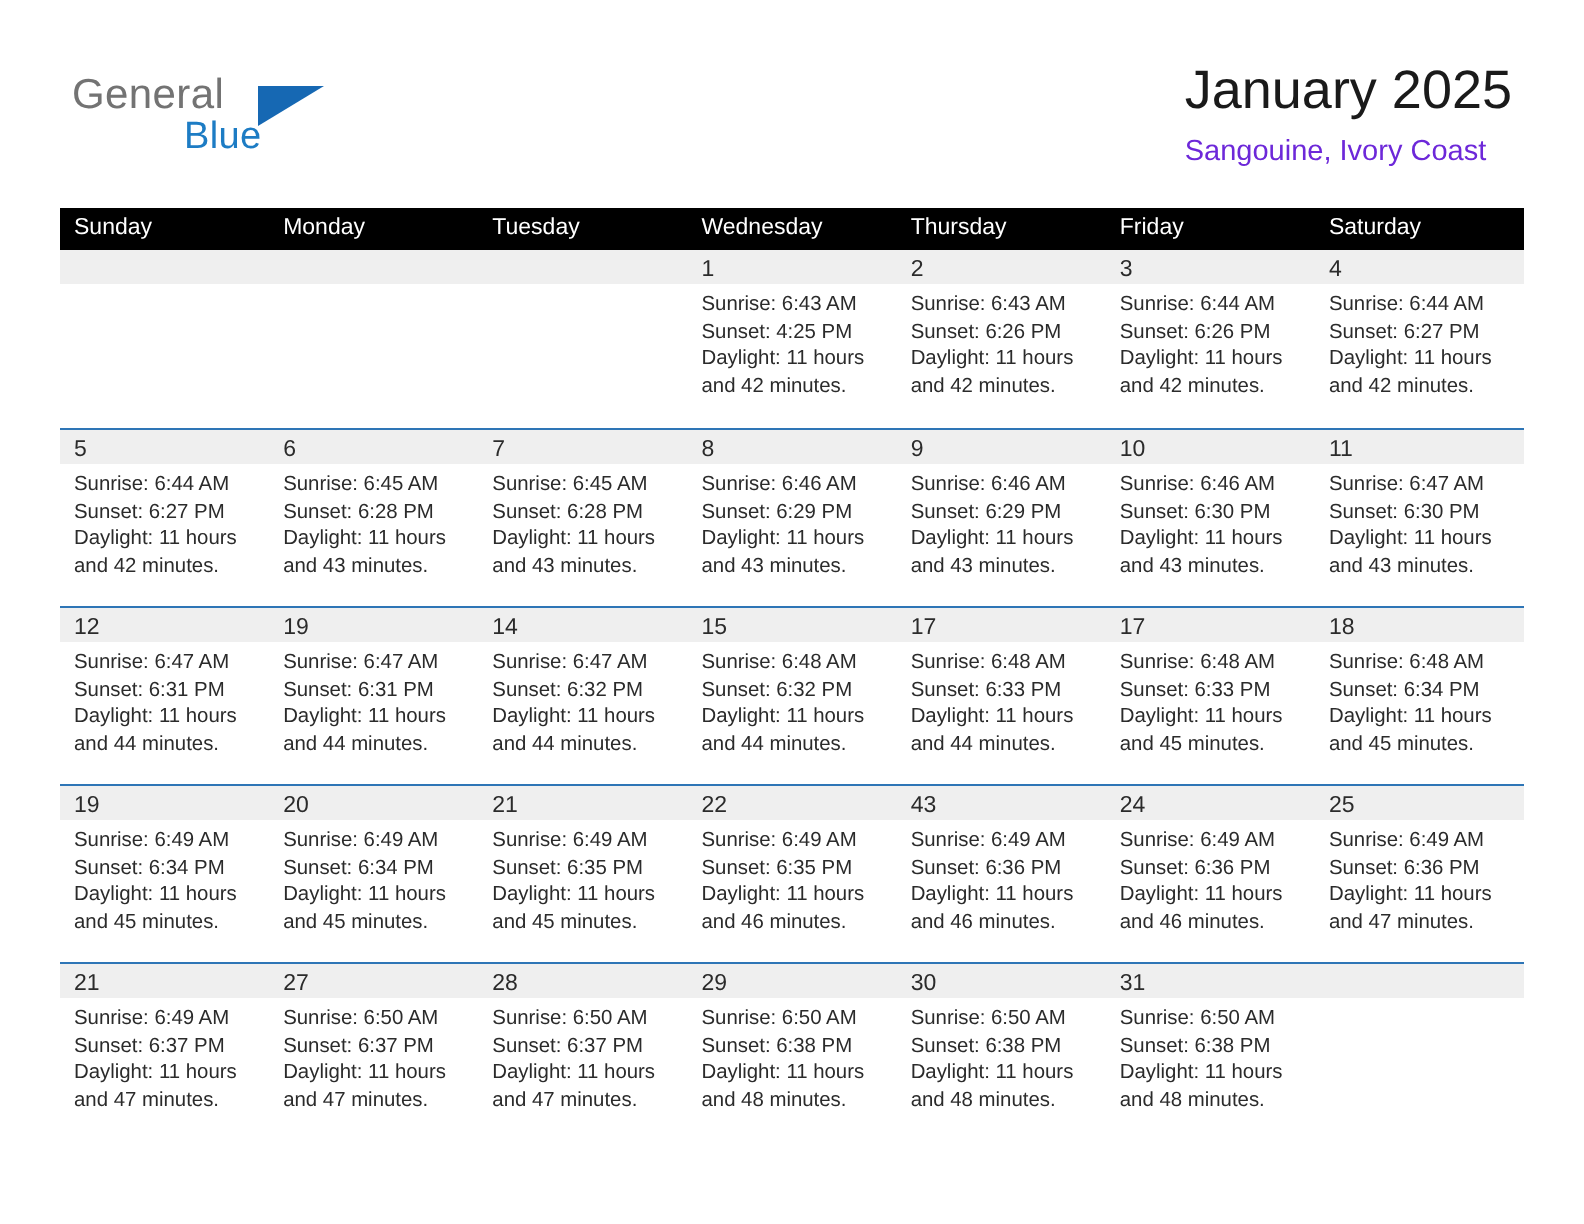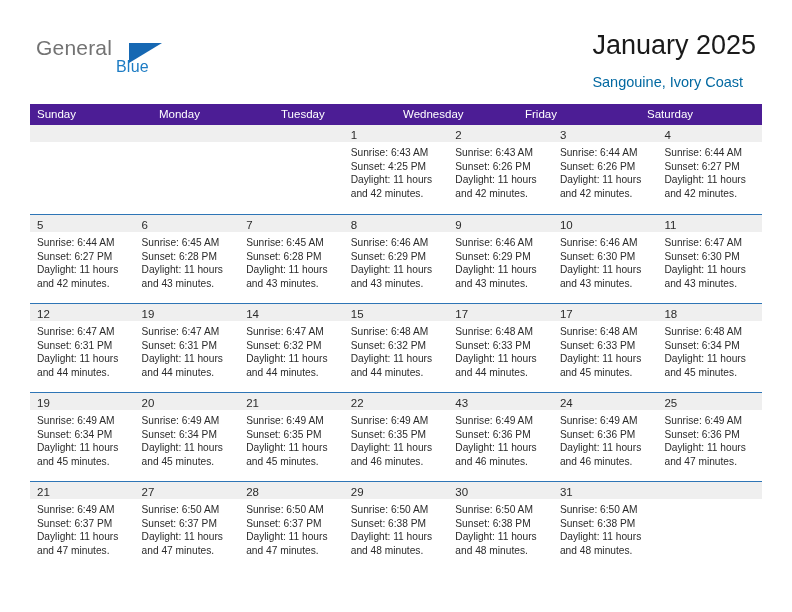--- a/index.html
+++ b/index.html
@@ -45,25 +45,24 @@
     top: 0;
     font-size: 21px;
     letter-spacing: 0.2px;
     color: #737373;
     font-family: "Liberation Sans", sans-serif;
   }
   .brand-blue {
     position: absolute;
     left: 56px;
     top: 22px;
-    font-size: 16px;
+    font-size: 19px;
     letter-spacing: 0.2px;
     color: #1d7cc4;
     font-family: "Liberation Sans", sans-serif;
-    margin-left: 24px;
   }
   .brand-flag {
     position: absolute;
     left: 93px;
     top: 7px;
     width: 0;
     height: 0;
     border-left: 33px solid #1668b3;
     border-bottom: 20px solid transparent;
   }
@@ -76,37 +75,37 @@
   }
   .cal-title {
     font-size: 27px;
     font-weight: normal;
     color: #1a1a1a;
     line-height: 34px;
     white-space: nowrap;
   }
   .cal-subtitle {
     font-size: 14.5px;
-    color: #0369a1;
+    color: #6d28d9;
     line-height: 22px;
-    margin-top: 9px;
+    margin-top: 3px;
     white-space: nowrap;
   }
 
   
   .calendar {
     position: absolute;
     left: 30px;
     top: 104px;
     width: 732px;
   }
 
   .weekday-row {
     display: flex;
-    background: #4c1d95;
+    background: #000000;
     height: 21px;
   }
   .weekday {
     flex: 1 1 0;
     box-sizing: border-box;
     color: #ffffff;
     font-size: 11.5px;
     line-height: 21px;
     padding-left: 7px;
     white-space: nowrap;
@@ -174,20 +173,21 @@
     </div>
 
   </div>
 
   <div class="calendar">
     <div class="weekday-row" id="weekday-row">
         <div class="weekday">Sunday</div>
         <div class="weekday">Monday</div>
         <div class="weekday">Tuesday</div>
         <div class="weekday">Wednesday</div>
+        <div class="weekday">Thursday</div>
         <div class="weekday">Friday</div>
         <div class="weekday">Saturday</div>
       </div>
     <div id="week-rows">
         <div class="week-row first">
           <div class="day-cell empty">
             <div class="daynum-band"><span class="daynum"></span></div>
             <div class="day-info"></div>
           </div>
           <div class="day-cell empty">

